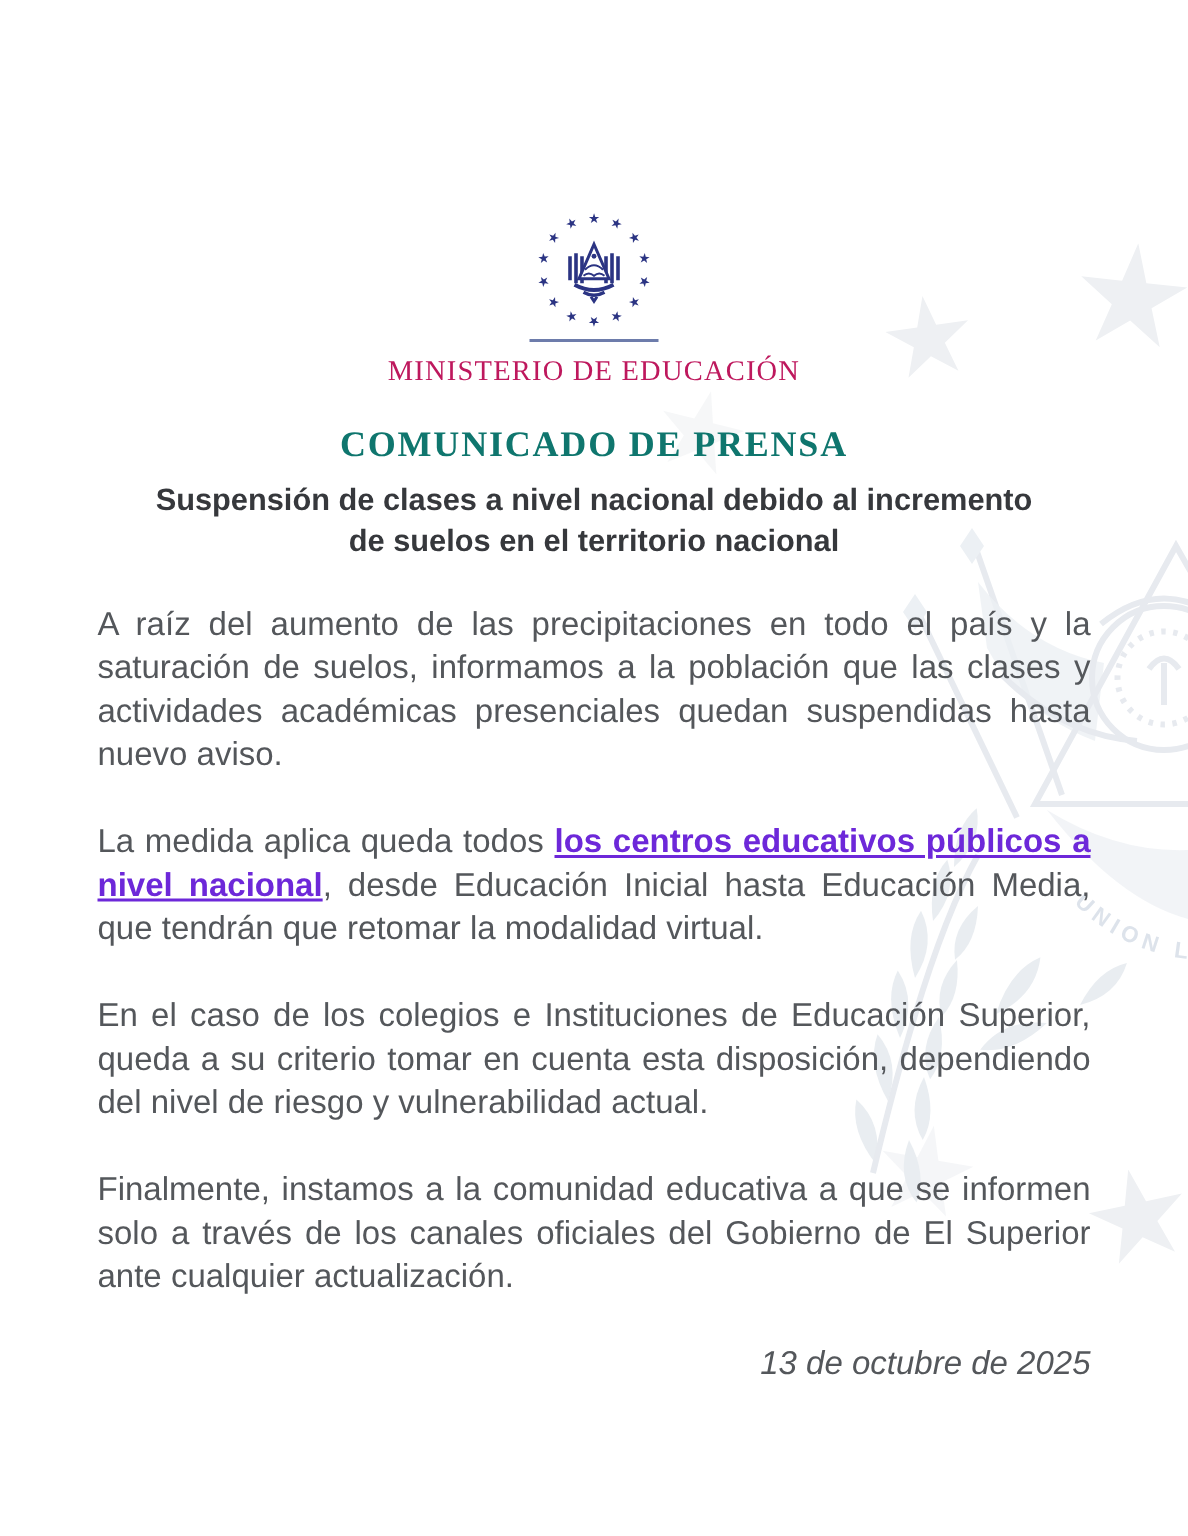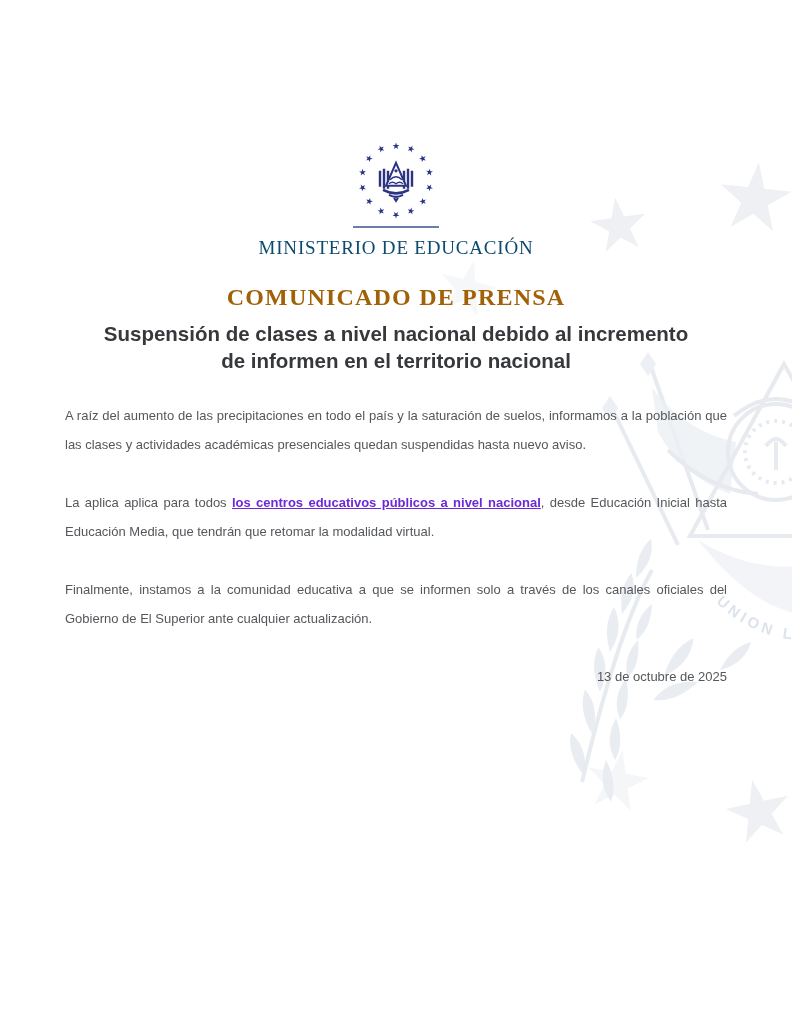--- a/index.html
+++ b/index.html
@@ -29,34 +29,34 @@
   .logo{position:relative;width:80px;height:80px;margin:140px auto 0;}
   .lstar{
     position:absolute;left:50%;top:50%;
     font-size:9px;color:#2b3483;line-height:1;
     transform:translate(-50%,-50%) rotate(var(--a)) translateY(-34px);
   }
   .crest{position:absolute;left:50%;top:50%;transform:translate(-50%,-46%);}
   .logo-divider{width:86px;height:2px;background:#6d7cab;margin:6px auto 0;}
   .ministry-name{
     margin-top:9px;font-family:"Liberation Serif",serif;
-    font-size:19px;letter-spacing:.8px;color:#0c4a6e;
+    font-size:19px;letter-spacing:.8px;color:#be185d;
   }
   .title{
     margin:25px 0 0;text-align:center;font-family:"Liberation Serif",serif;
-    font-weight:700;font-size:24px;letter-spacing:1.2px;color:#a16207;
+    font-weight:700;font-size:24px;letter-spacing:1.2px;color:#0f766e;
   }
   .subtitle{
     margin:9px auto 0;text-align:center;font-weight:700;
     font-size:20.5px;line-height:27px;color:#36383c;
   }
-  .bodytext{margin:27px 65px 0;color:#54575b;font-size:13px;line-height:29px;}
+  .bodytext{margin:27px 65px 0;color:#54575b;font-size:22px;line-height:29px;}
   .para{margin:0 0 29px;text-align:justify;}
   .para strong{color:#6d28d9;text-decoration:underline;}
-  .date{margin-top:1px;text-align:right;}
+  .date{margin-top:1px;text-align:right;font-style:italic;}
 </style>
 </head>
 <body>
 
 <div class="page">
 
   <div class="watermarks">
     <div class="wm-star a"></div>
     <div class="wm-star b"></div>
     <div class="wm-star c"></div>
@@ -149,22 +149,23 @@
             <path d="M20 39 l2 3 l2 -3" stroke-width="2"></path>
           </g>
         </svg>
       </div>
       <div class="logo-divider"></div>
       <div class="ministry-name">MINISTERIO DE EDUCACIÓN</div>
     </header>
 
     <h1 class="title">COMUNICADO DE PRENSA</h1>
 
-    <h2 class="subtitle"><span>Suspensión de clases a nivel nacional debido al incremento</span><br><span>de informen en el territorio nacional</span></h2>
+    <h2 class="subtitle"><span>Suspensión de clases a nivel nacional debido al incremento</span><br><span>de suelos en el territorio nacional</span></h2>
 
     <div class="bodytext">
       <p class="para">A raíz del aumento de las precipitaciones en todo el país y la saturación de suelos, informamos a la población que las clases y actividades académicas presenciales quedan suspendidas hasta nuevo aviso.</p>
-      <p class="para"><span>La aplica aplica para todos </span><strong>los centros educativos públicos a nivel nacional</strong><span>, desde Educación Inicial hasta Educación Media, que tendrán que retomar la modalidad virtual.</span></p>
+      <p class="para"><span>La medida aplica queda todos </span><strong>los centros educativos públicos a nivel nacional</strong><span>, desde Educación Inicial hasta Educación Media, que tendrán que retomar la modalidad virtual.</span></p>
+      <p class="para">En el caso de los colegios e Instituciones de Educación Superior, queda a su criterio tomar en cuenta esta disposición, dependiendo del nivel de riesgo y vulnerabilidad actual.</p>
       <p class="para">Finalmente, instamos a la comunidad educativa a que se informen solo a través de los canales oficiales del Gobierno de El Superior ante cualquier actualización.</p>
       <div class="date">13 de octubre de 2025</div>
     </div>
   </div>
 </div>
 
 </body></html>

